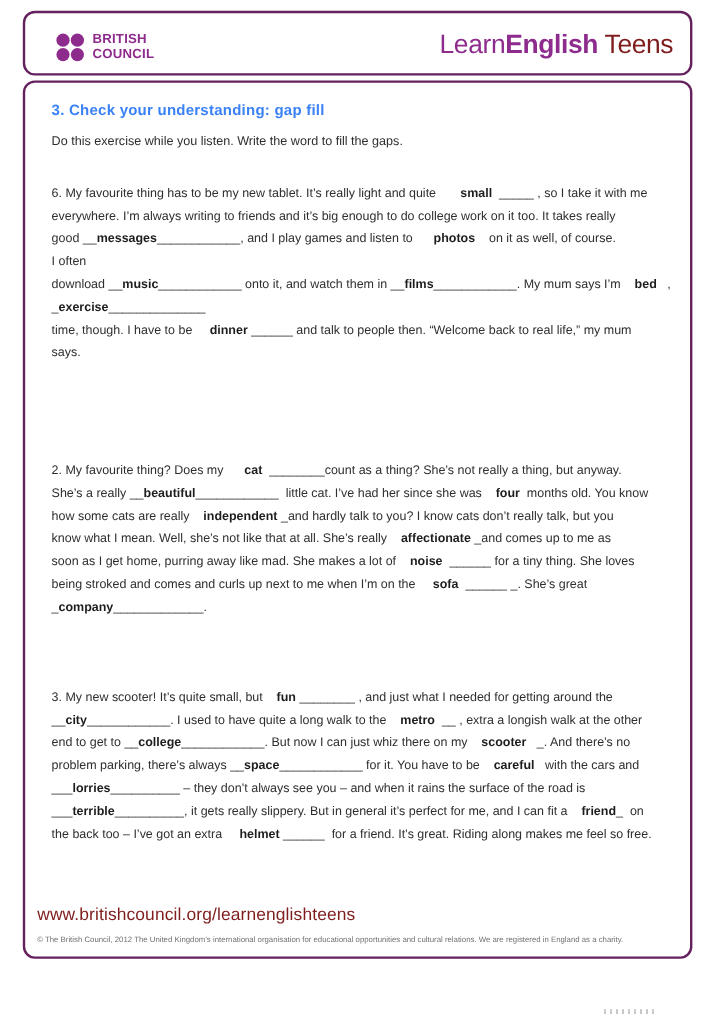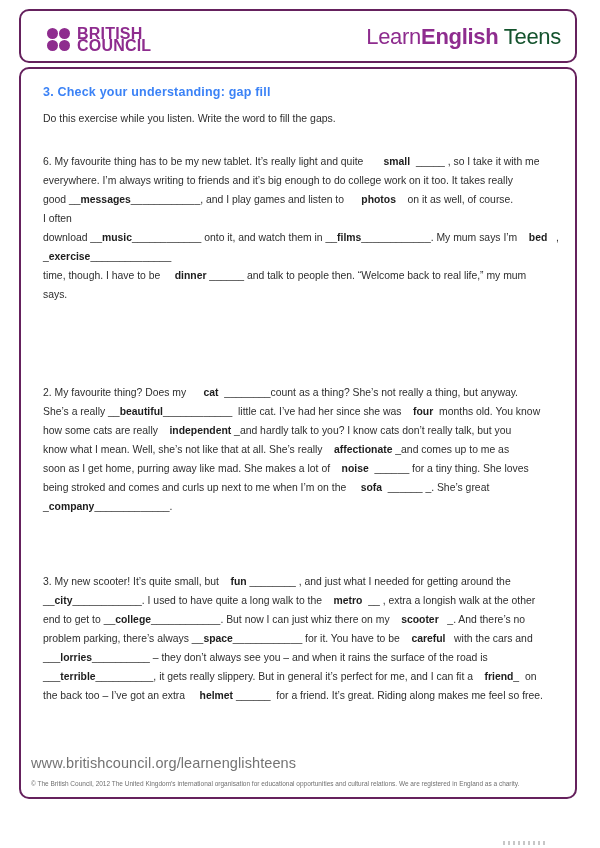--- a/index.html
+++ b/index.html
@@ -15,29 +15,29 @@
   .header-box { left:19px; top:9px;  width:554px; height:50px; }
   .body-box   { left:19px; top:67px; width:554px; height:728px; }
 
   
   .logo { position:absolute; left:26px; top:17px; display:flex; align-items:center; gap:7px; }
   .dots {
     display:grid; grid-template-columns:11px 11px; grid-template-rows:11px 11px; gap:1px;
   }
   .dot { width:11px; height:11px; border-radius:50%; background:#8E2C8E; }
   .logo-text {
-    color:#8E2C8E; font-weight:bold; font-size:16px; line-height:11.5px; letter-spacing:0.2px;
+    color:#8E2C8E; font-weight:bold; font-size:11px; line-height:11.5px; letter-spacing:0.2px;
   }
   .brand {
     position:absolute; right:14px; top:13px;
     font-size:22px; color:#8E2C8E; letter-spacing:-0.3px;
   }
   .brand .learn { font-weight:400; }
   .brand .english { font-weight:700; }
-  .brand .teens { font-weight:400; color:#14532d; }
+  .brand .teens { font-weight:400; color:#7f1d1d; }
 
   
   .title {
     position:absolute; left:22px; top:16px;
     font-size:12.5px; font-weight:bold; color:#3b82f6; letter-spacing:0.2px;
   }
   .instructions {
     position:absolute; left:22px; top:43px;
     font-size:10.5px; color:#2E2E2E;
   }
@@ -47,21 +47,21 @@
   }
   .para-1 { top:83px; }
   .para-2 { top:314px; }
   .para-3 { top:503px; }
   .line { white-space:pre; height:19px; line-height:19px; }
   .answer { font-weight:bold; color:#1d1d1d; }
 
   
   .footer-url {
     position:absolute; left:10px; top:686px;
-    font-size:14.5px; color:#737373; letter-spacing:0.1px;
+    font-size:14.5px; color:#7f1d1d; letter-spacing:0.1px;
   }
   .footer-copy {
     position:absolute; left:10px; top:711px; width:535px;
     font-size:6.5px; color:#707070; white-space:nowrap;
   }
 
   
   .smudge {
     position:absolute; left:503px; top:841px; width:44px; height:4px;
     background:repeating-linear-gradient(90deg,#9a9a9a 0 2px,transparent 2px 5px);

